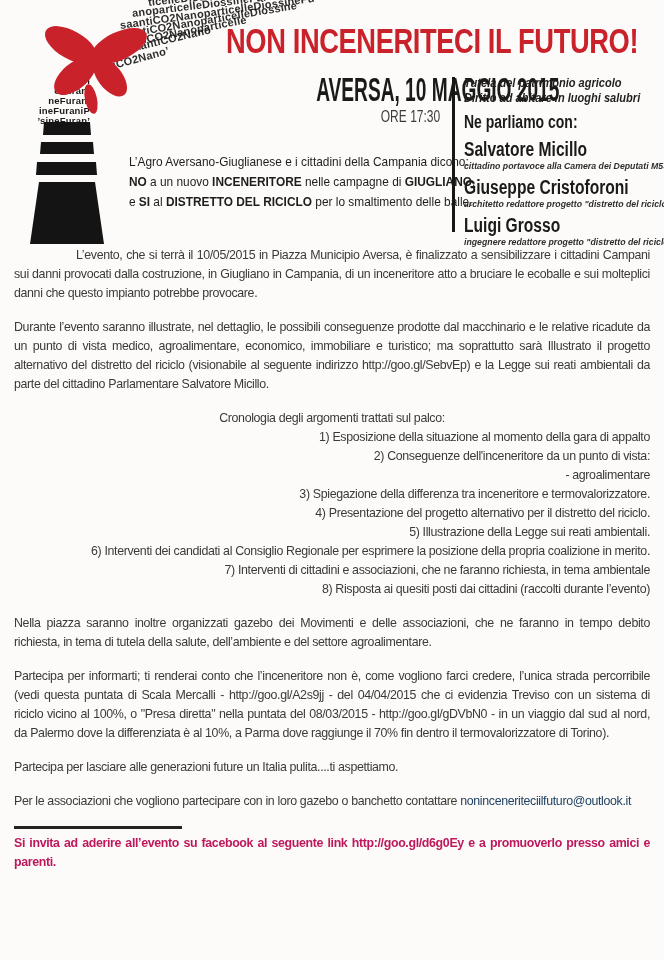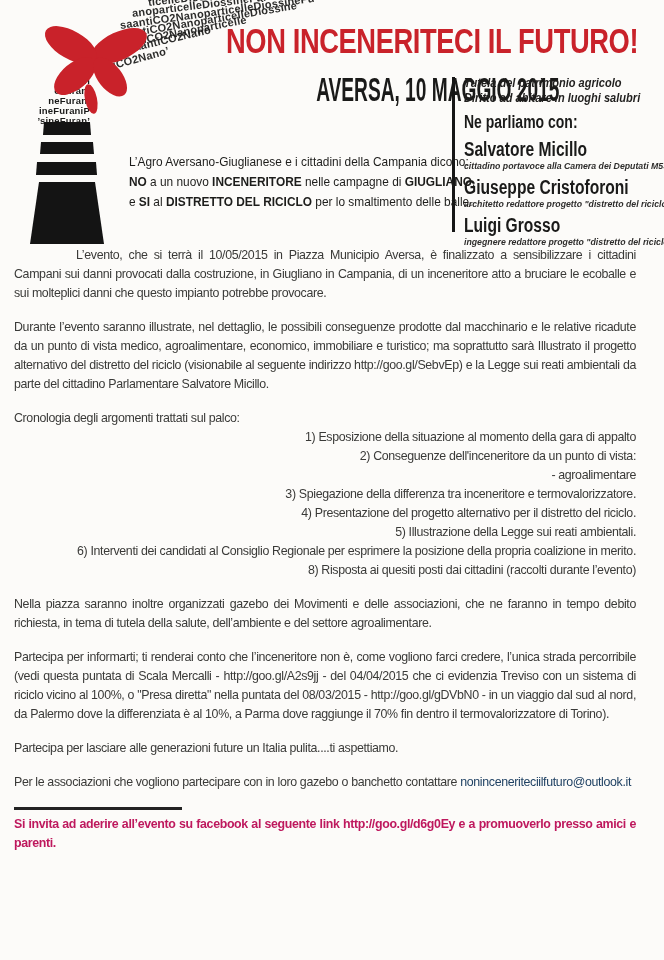--- a/index.html
+++ b/index.html
@@ -54,26 +54,26 @@
     transform:scaleX(.78);transform-origin:left center;color:var(--ink);}
   .speaker-role{font-size:9.5px;line-height:11px;font-weight:700;font-style:italic;
     white-space:nowrap;transform:scaleX(.92);transform-origin:left center;color:#2e2d2c;}
 
   .statement{position:absolute;left:108px;top:152px;width:348px;text-align:center;
     transform:scaleX(.88);transform-origin:center top;}
   .statement-line{font-size:13.5px;line-height:20px;white-space:nowrap;color:#1d1d1b;}
   .statement-line .b{font-weight:700;}
 
   
-  .bodytext{position:absolute;left:14px;right:28px;top:246px;font-size:12.4px;
+  .bodytext{position:absolute;left:14px;right:14px;top:246px;font-size:12.4px;
     line-height:19px;letter-spacing:-.35px;color:var(--body-text);text-align:justify;}
   .para{margin-bottom:15px;}
   .indent{text-indent:62px;}
   .agenda-block{margin-bottom:15px;}
-  .agenda-title{white-space:nowrap;text-align:left;}
+  .agenda-title{white-space:nowrap;text-align:center;}
   .agenda-line{white-space:nowrap;text-align:right;}
   .email-link{color:var(--link-blue);cursor:pointer;}
   .hline{width:168px;height:3px;background:#232323;margin:1px 0 5px 0;}
   .bold-para{font-weight:700;color:#be185d;margin-bottom:0;}
 </style>
 </head>
 <body>
 
 <div class="page">
 
@@ -113,20 +113,23 @@
         <polygon points="13,20 65,20 66,32 12,32"></polygon>
         <polygon points="9,40 68,40 69,53 8,53"></polygon>
         <polygon points="11,60 67,60 76,122 2,122"></polygon>
       </g>
     </svg>
 
     <div class="title">NON INCENERITECI IL FUTURO!</div>
 
     <div class="datebox">
       <div class="event-date">AVERSA, 10 MAGGIO 2015</div>
+      <div class="event-time">
+        <span>ORE 17:30</span>
+      </div>
     </div>
 
     <div class="vrule"></div>
 
     <div class="rightcol">
       <div class="rights-line">Tutela del patrimonio agricolo</div>
       <div class="rights-line">Diritto ad abitare in luoghi salubri</div>
       <div class="speakers-intro">Ne parliamo con:</div>
       <div>
           <div class="speaker">
@@ -158,20 +161,21 @@
     <div class="agenda-block">
       <div class="agenda-title">Cronologia degli argomenti trattati sul palco:</div>
       <div>
           <div class="agenda-line">1) Esposizione della situazione al momento della gara di appalto</div>
           <div class="agenda-line">2) Conseguenze dell'inceneritore da un punto di vista:</div>
           <div class="agenda-line">- agroalimentare</div>
           <div class="agenda-line">3) Spiegazione della differenza tra inceneritore e termovalorizzatore.</div>
           <div class="agenda-line">4) Presentazione del progetto alternativo per il distretto del riciclo.</div>
           <div class="agenda-line">5) Illustrazione della Legge sui reati ambientali.</div>
           <div class="agenda-line">6) Interventi dei candidati al Consiglio Regionale per esprimere la posizione della propria coalizione in merito.</div>
+          <div class="agenda-line">7) Interventi di cittadini e associazioni, che ne faranno richiesta, in tema ambientale</div>
           <div class="agenda-line">8) Risposta ai quesiti posti dai cittadini (raccolti durante l’evento)</div>
         </div>
     </div>
 
     <p class="para">Nella piazza saranno inoltre organizzati gazebo dei Movimenti e delle associazioni, che ne faranno in tempo debito richiesta, in tema di tutela della salute, dell’ambiente e del settore agroalimentare.</p>
     <p class="para">Partecipa per informarti; ti renderai conto che l’inceneritore non è, come vogliono farci credere, l’unica strada percorribile (vedi questa puntata di Scala Mercalli - http://goo.gl/A2s9jj - del 04/04/2015 che ci evidenzia Treviso con un sistema di riciclo vicino al 100%, o "Presa diretta" nella puntata del 08/03/2015 - http://goo.gl/gDVbN0 - in un viaggio dal sud al nord, da Palermo dove la differenziata è al 10%, a Parma dove raggiunge il 70% fin dentro il termovalorizzatore di Torino).</p>
     <p class="para">Partecipa per lasciare alle generazioni future un Italia pulita....ti aspettiamo.</p>
 
     <p class="para"><span>Per le associazioni che vogliono partecipare con in loro gazebo o banchetto contattare</span>
       <a class="email-link">noninceneriteciilfuturo@outlook.it</a></p>

